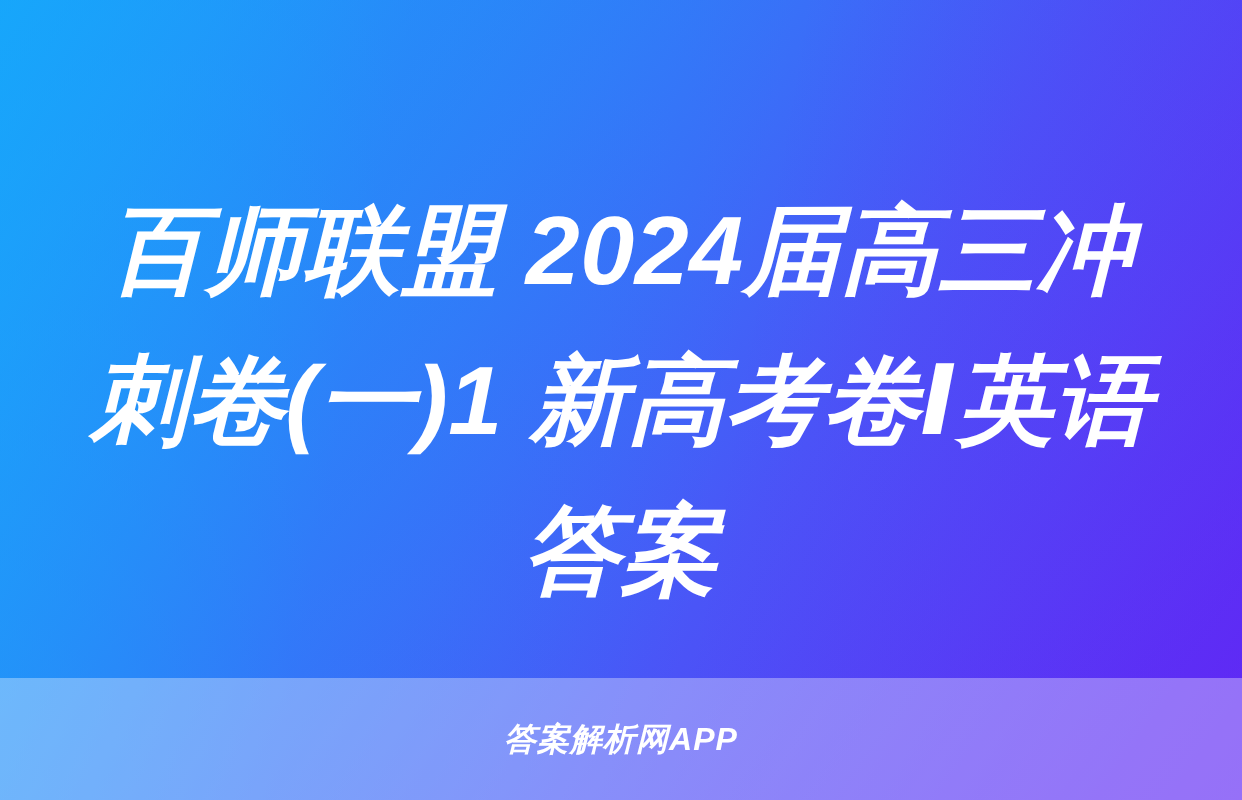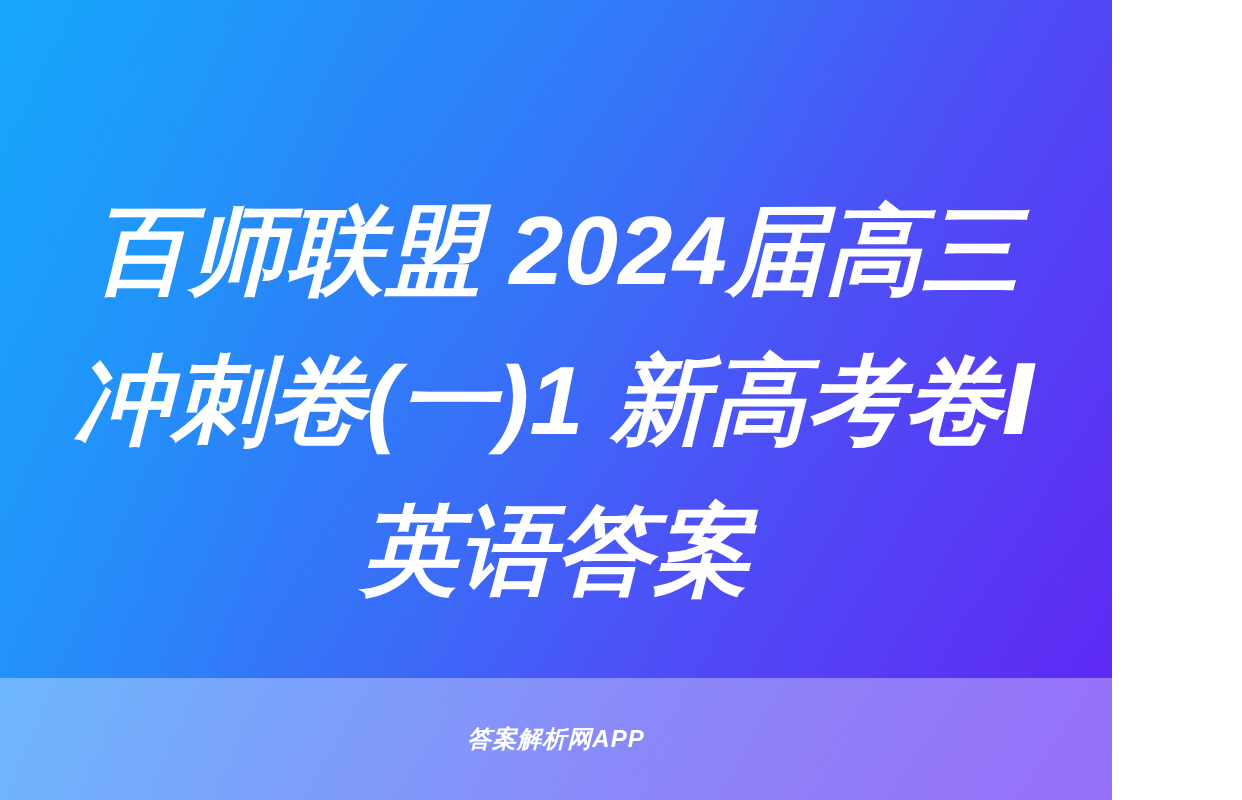--- a/index.html
+++ b/index.html
@@ -7,21 +7,21 @@
     margin: 0;
     padding: 0;
     background: #ffffff;
   }
   body {
     font-family: "Liberation Sans", "DejaVu Sans", sans-serif;
   }
 
   #poster {
     position: relative;
-    width: 1112px;
+    width: 1242px;
     height: 800px;
     overflow: hidden;
     
     background-image: linear-gradient(
         125deg,
         #15a8fb 0%,
         #1f9bfa 12%,
         #2a87f8 28%,
         #3a6ef8 46%,
         #4a55f7 62%,
@@ -68,21 +68,21 @@
     bottom: 0;
     height: 122px;
     background: rgba(255,255,255,0.34);
     display: flex;
     align-items: center;
     justify-content: center;
   }
 
   .footer-text {
     color: #ffffff;
-    font-size: 24px;
+    font-size: 32px;
     font-weight: 700;
     font-style: italic;
     letter-spacing: 1px;
     line-height: 1;
     white-space: nowrap;
     text-align: right;
   }
 </style>
 </head>
 <body>

